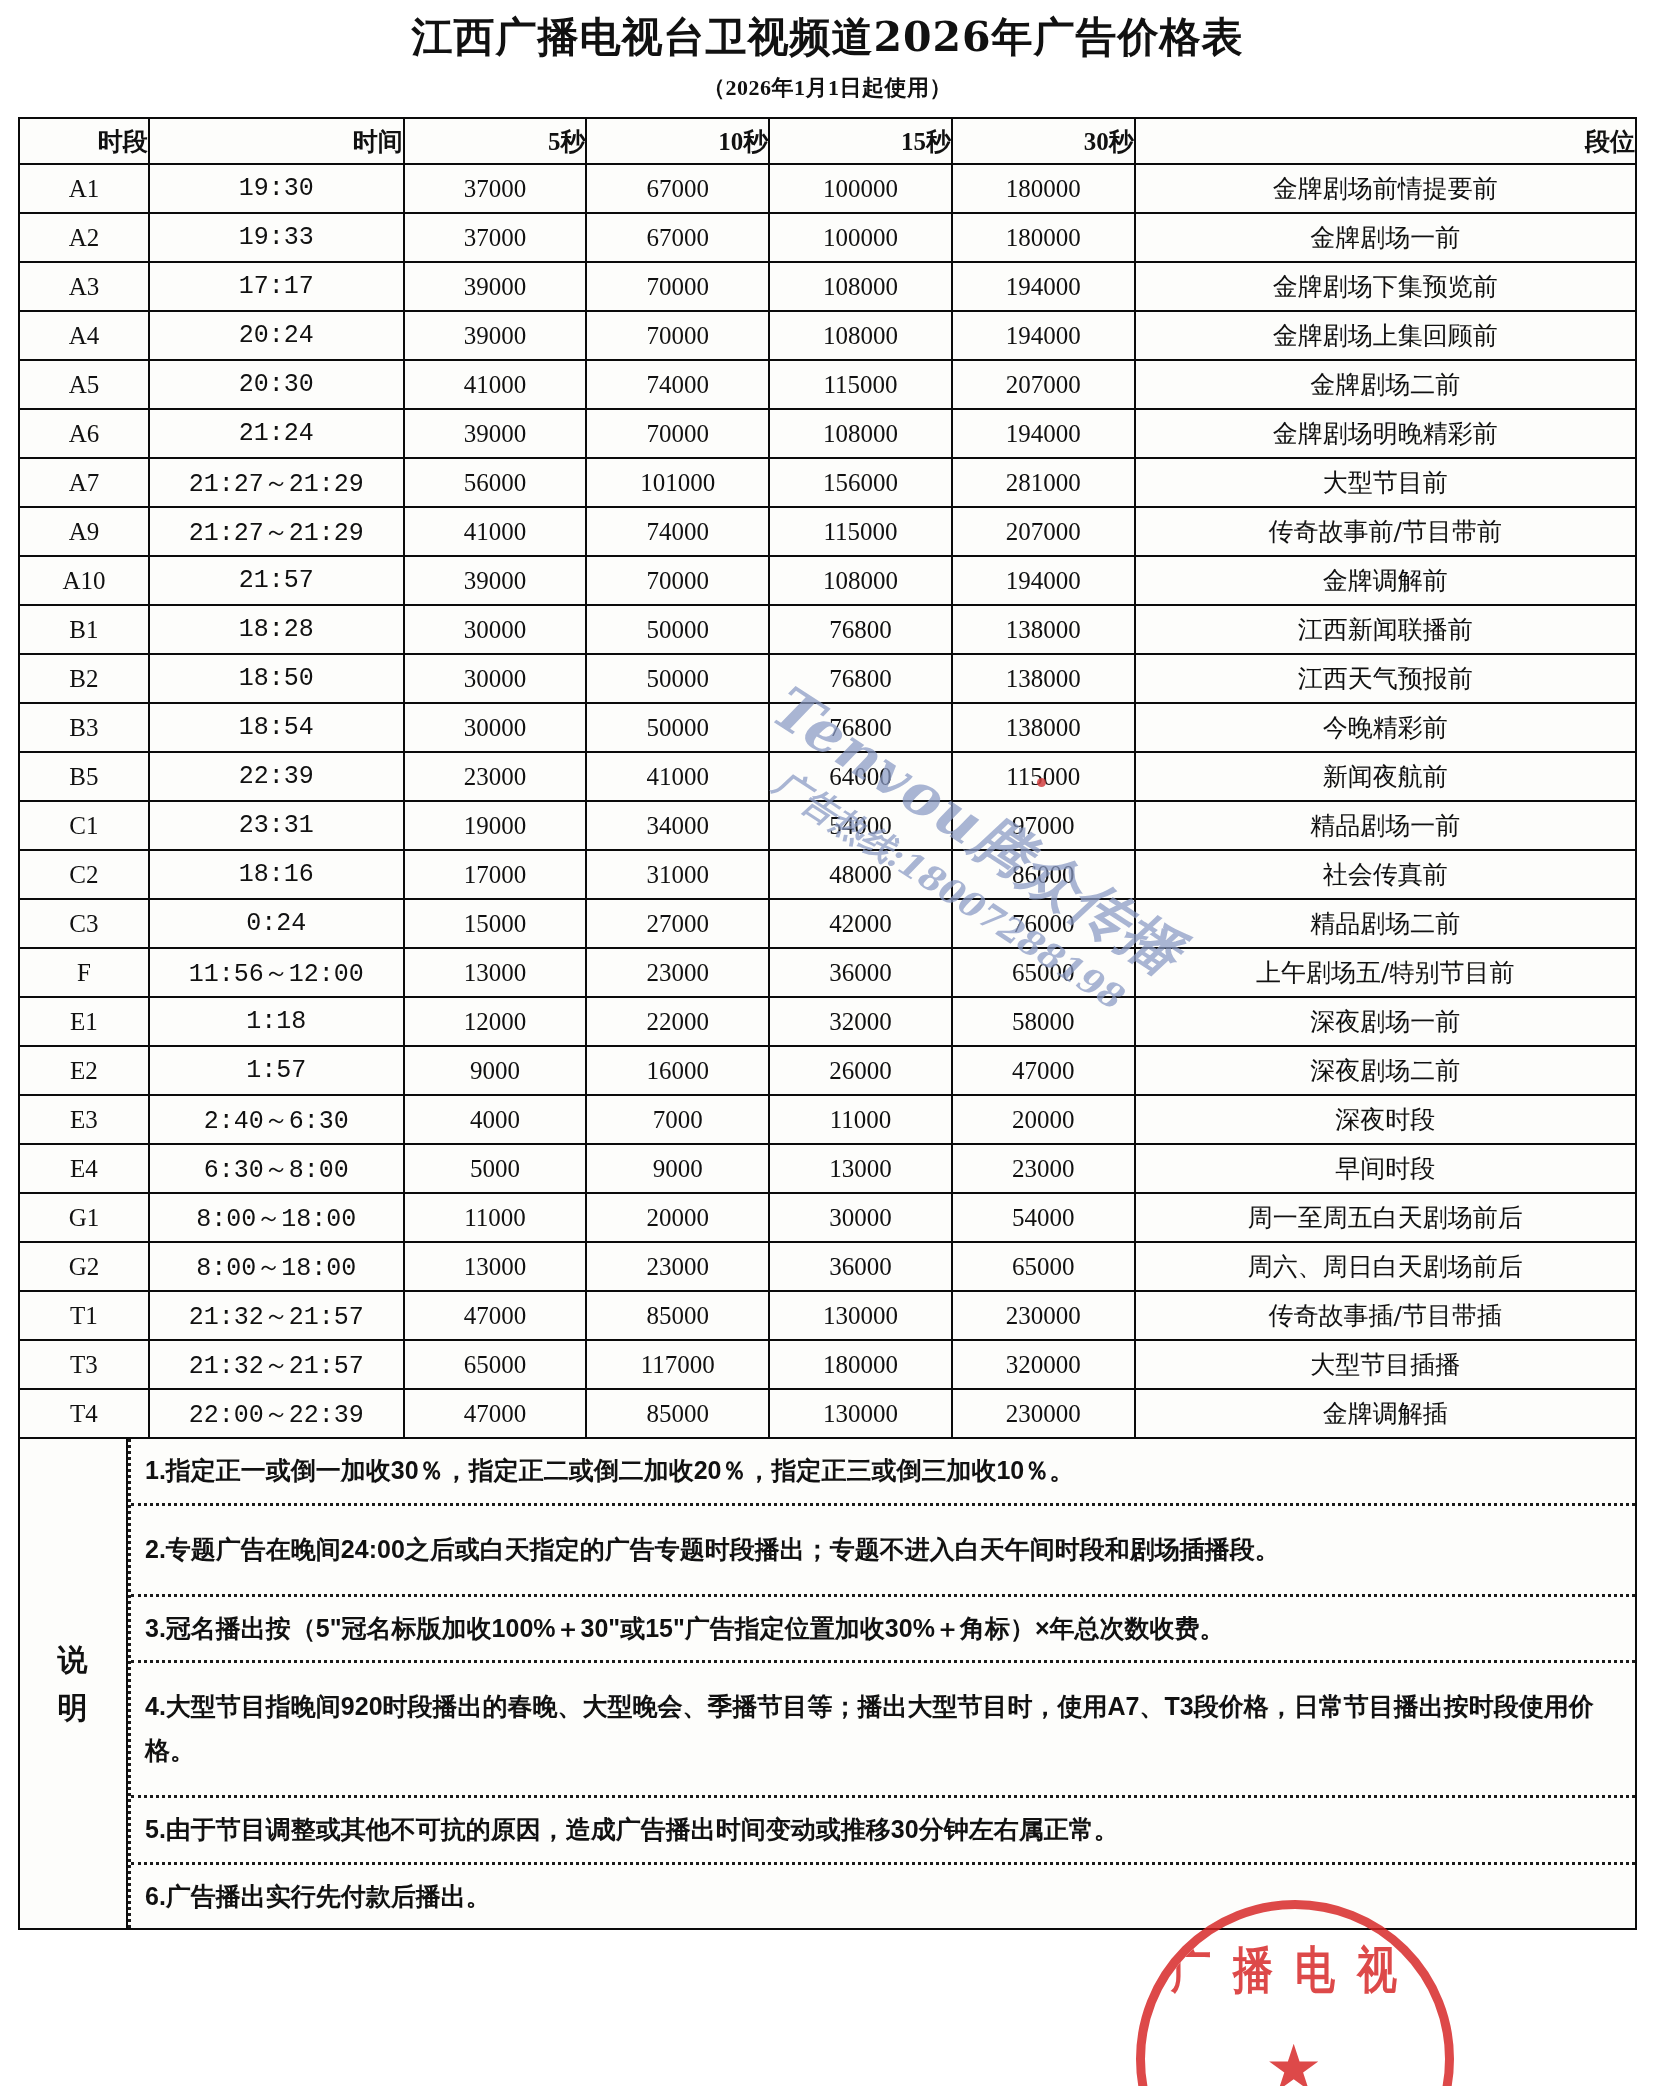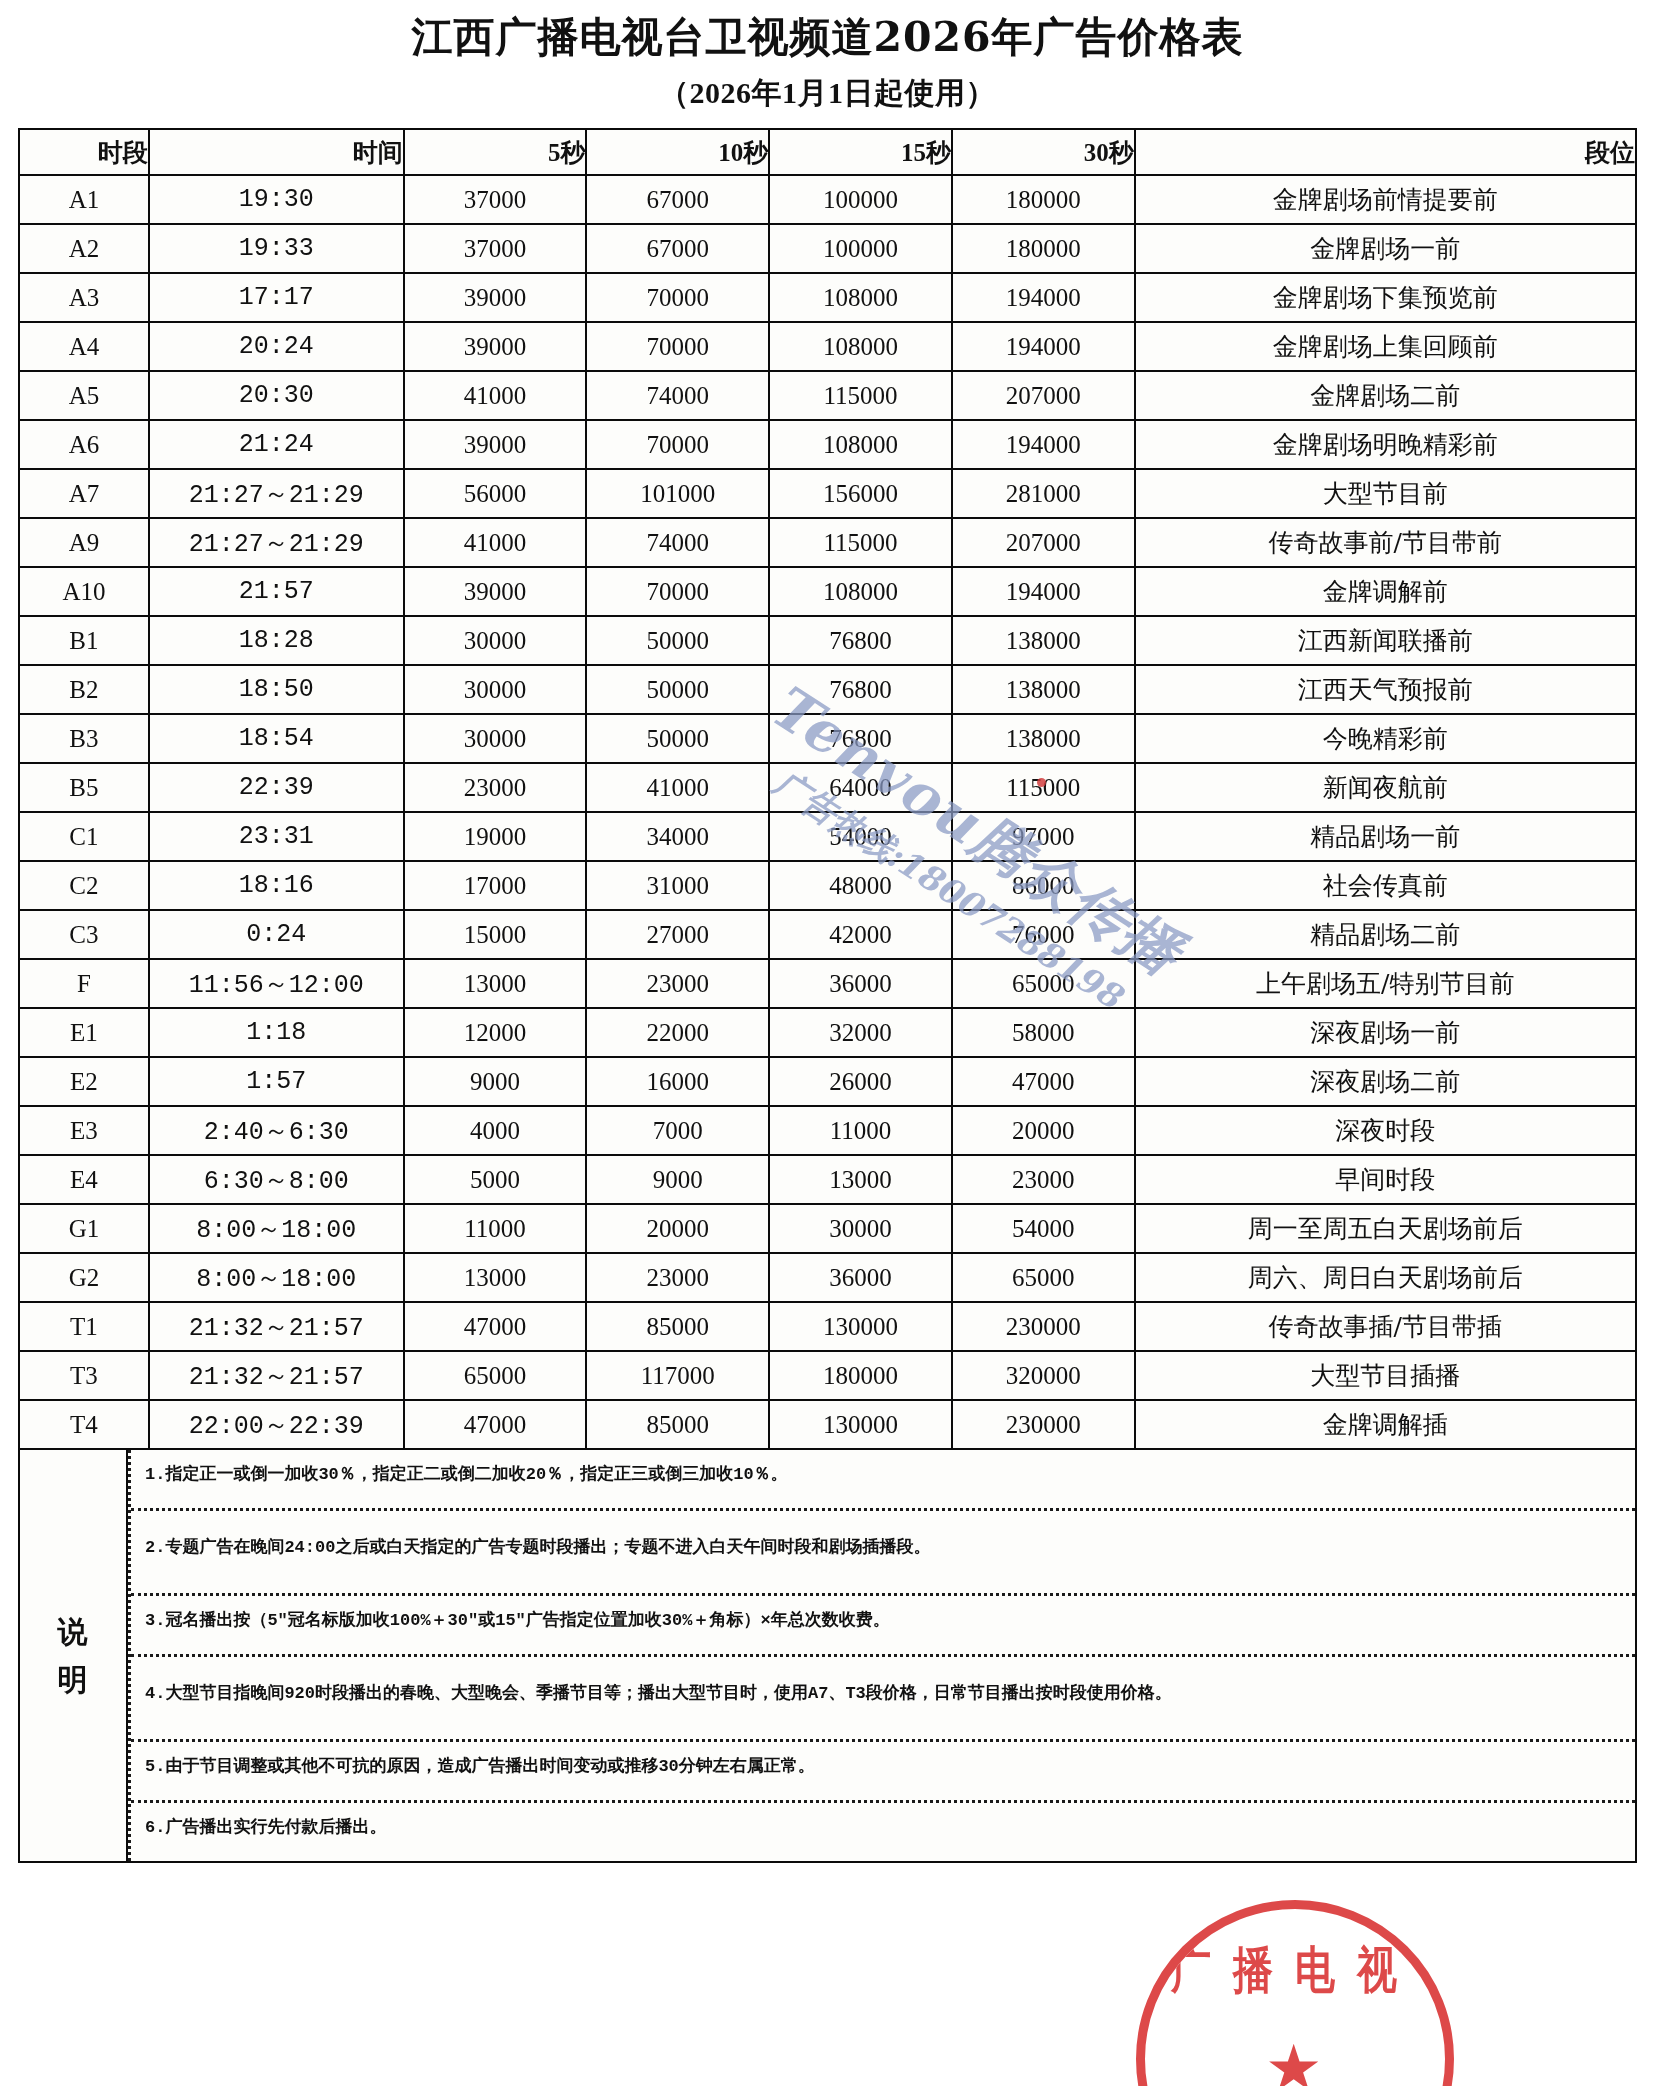--- a/index.html
+++ b/index.html
@@ -27,21 +27,21 @@
   .title-block { text-align: center; padding-top: 14px; }
   .doc-title {
     font-size: 41px;
     font-weight: bold;
     letter-spacing: 1px;
     line-height: 1.15;
     margin: 0;
     font-family: "DejaVu Serif", "Liberation Serif", serif;
   }
   .doc-subtitle {
-    font-size: 30px;
+    font-size: 22px;
     font-weight: bold;
     margin-top: 12px;
     letter-spacing: 0.5px;
   }
 
   
   table.rate {
     border-collapse: collapse;
     width: 100%;
     margin-top: 14px;
@@ -94,24 +94,24 @@
     font-size: 30px;
     font-weight: bold;
     letter-spacing: 1px;
     line-height: 1.6;
   }
   td.notes-body { padding: 0; border-left: none; }
   .notes-body-inner { border-left: 3px dotted #1a1a1a; }
   .note-row {
     border-bottom: 3px dotted #1a1a1a;
     padding: 10px 8px 10px 14px;
-    font-size: 17px;
+    font-size: 25px;
     font-weight: bold;
     line-height: 1.75;
-    font-family: Liberation Mono, monospace;
+    font-family: Liberation Sans, sans-serif;
     min-height: 38px;
   }
   .note-row:last-child { border-bottom: none; }
   .note-row.tall { padding-top: 22px; padding-bottom: 22px; }
 
   
   .watermark {
     position: absolute;
     left: 790px;
     top: 640px;

